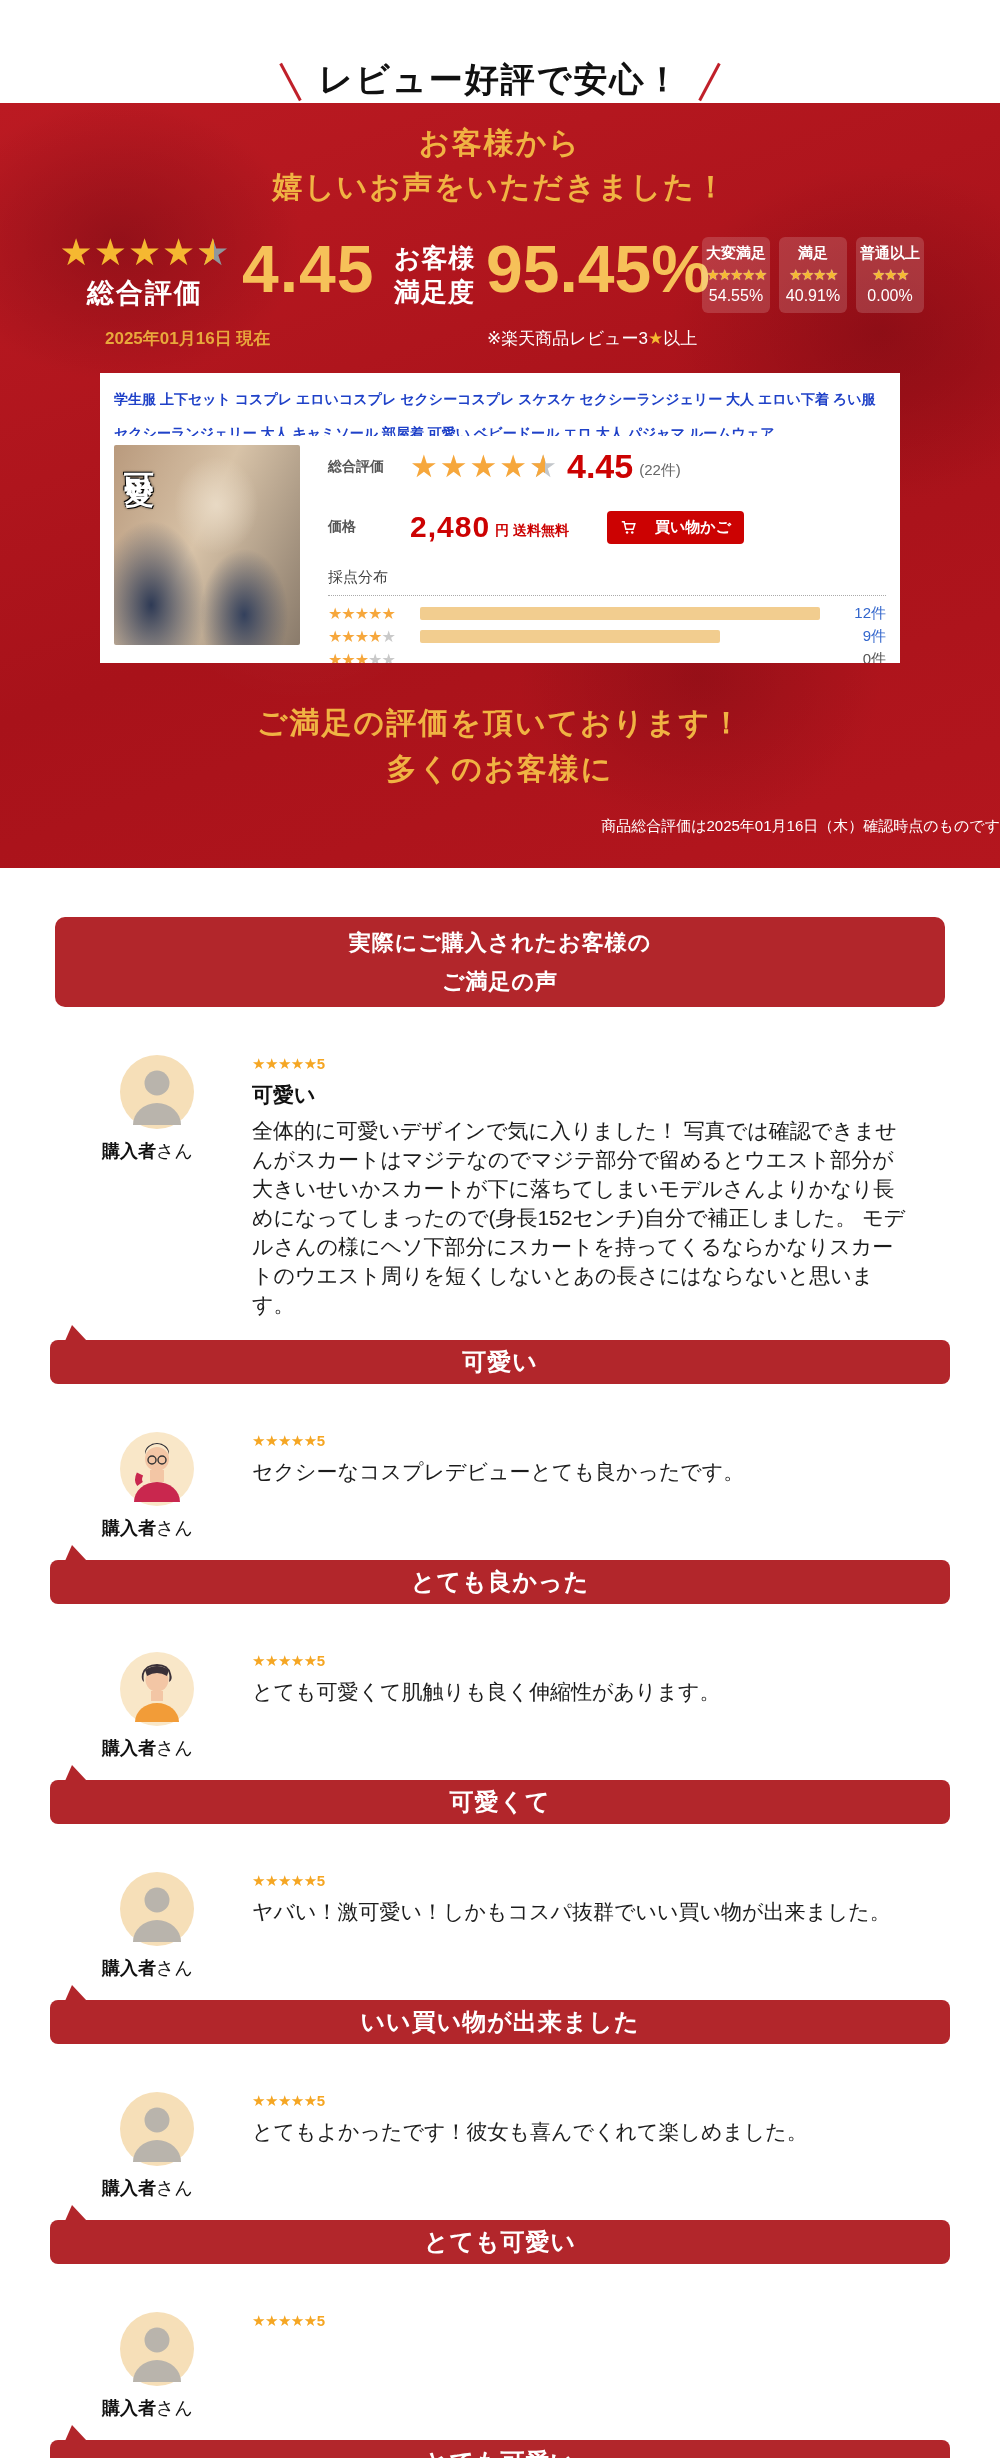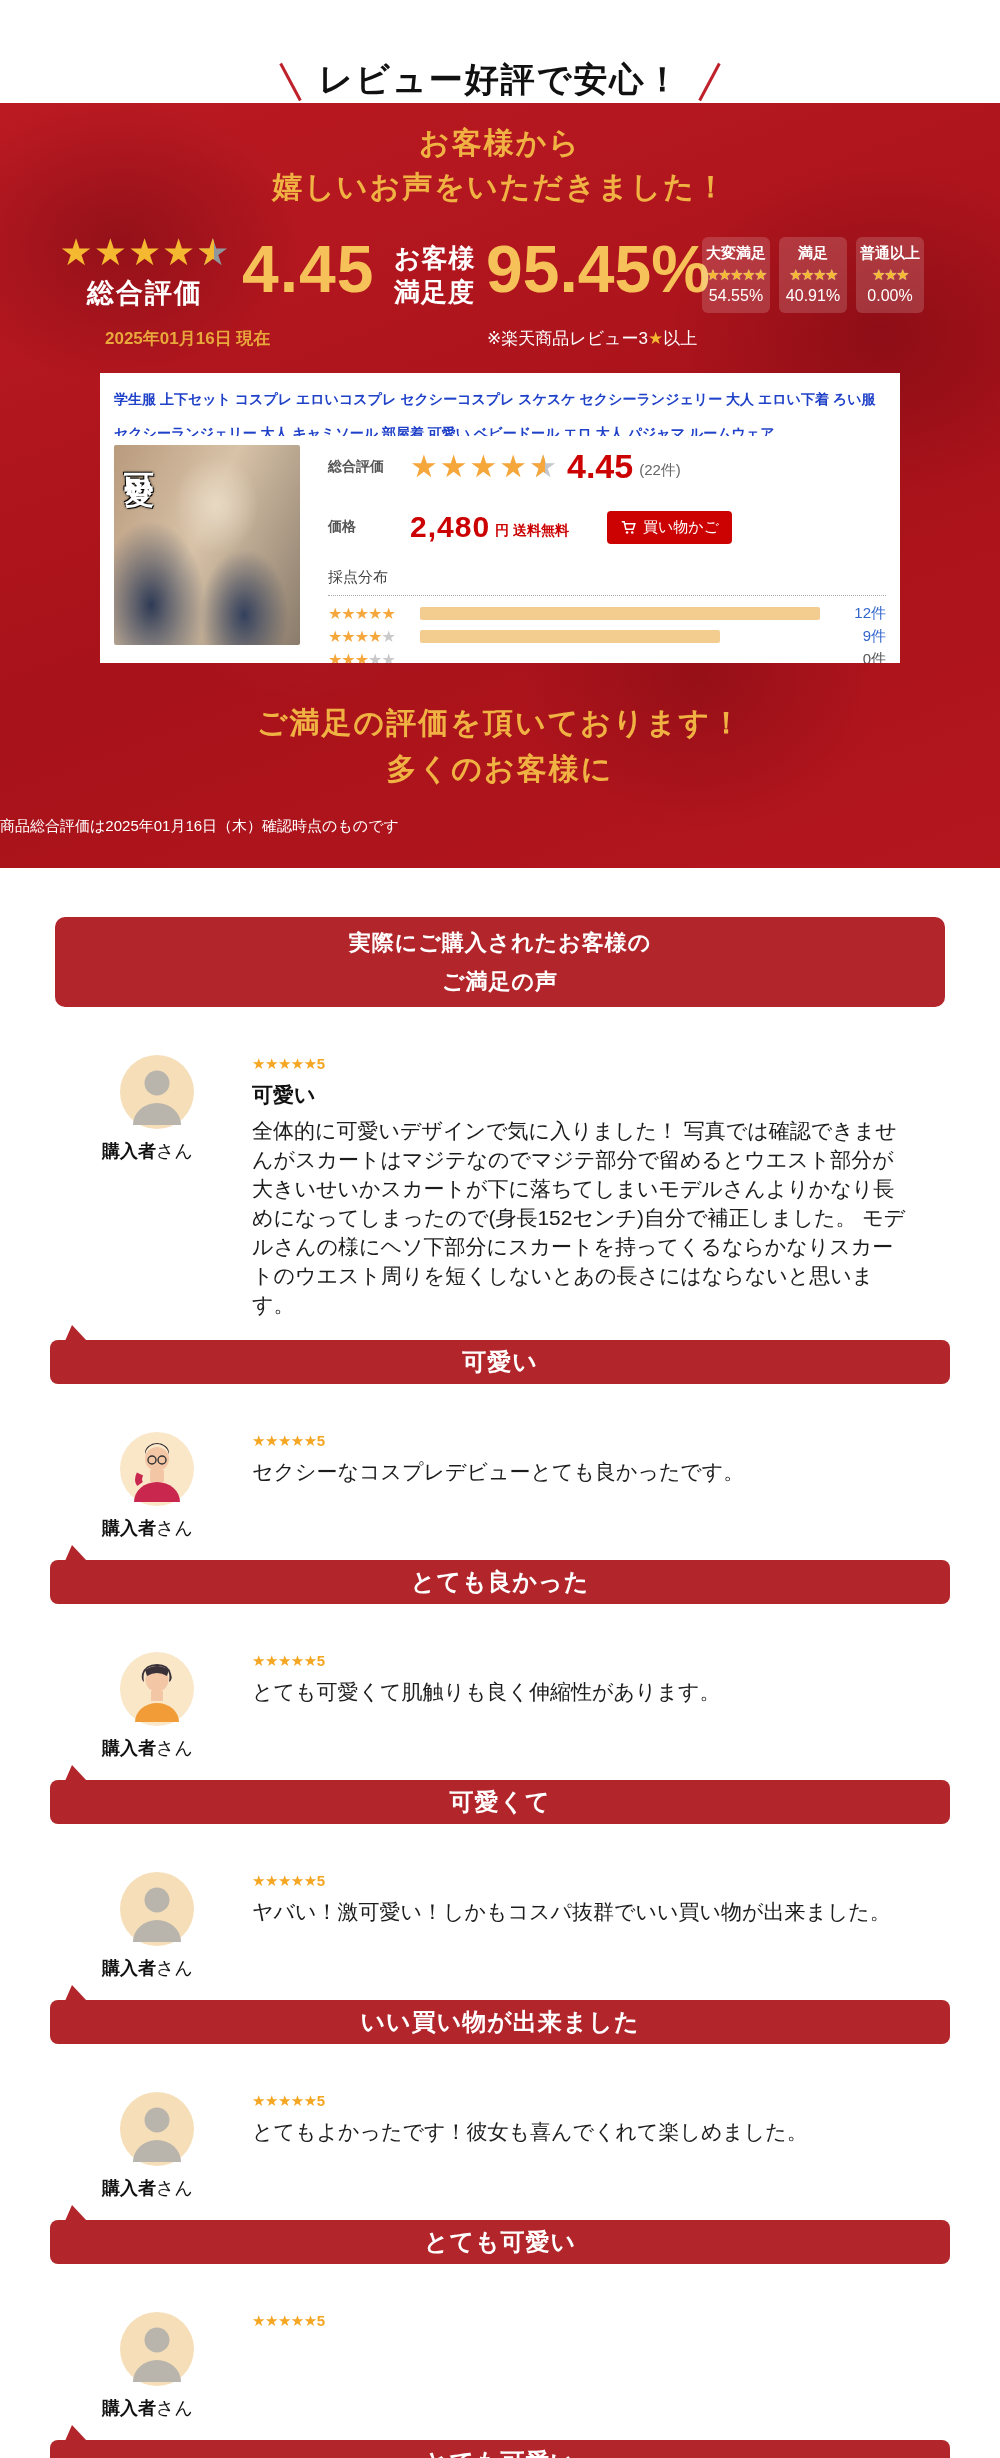--- a/index.html
+++ b/index.html
@@ -65,36 +65,36 @@
   .stars-card{color:var(--star-orange);font-size:31px;letter-spacing:2px;line-height:32px;white-space:nowrap;}
   .stars-card .half-star{color:#c3c7cb;}
   .stars-card .half-star .fill{color:var(--star-orange);}
   .score-card{color:var(--price-red);font-weight:bold;font-size:34px;margin-left:8px;}
   .rcount{color:#666;font-size:15px;margin-left:6px;margin-top:8px;}
   .price-line{display:flex;align-items:center;margin-top:24px;}
   .price-line .lab{color:#555;font-size:14px;font-weight:bold;width:82px;}
   .price-num{color:var(--price-red);font-weight:bold;font-size:30px;letter-spacing:1px;}
   .price-unit{color:var(--price-red);font-weight:bold;font-size:14px;margin-left:5px;margin-top:8px;text-align:right;}
   .cart-btn{margin-left:38px;background:var(--price-red);color:#fff;border:none;border-radius:4px;
-    font-size:15px;font-weight:normal;padding:7px 13px;display:flex;align-items:center;gap:6px;cursor:pointer;}
+    font-size:15px;font-weight:bold;padding:7px 13px;display:flex;align-items:center;gap:18px;cursor:pointer;}
   .dist{margin-top:24px;}
   .dist-label{color:#444;font-size:15px;}
   .dist-sep{border:none;border-top:1.5px dotted #aaa;margin:8px 0 6px;}
   .dist-row{display:flex;align-items:center;height:23px;}
   .dist-stars{width:92px;font-size:16px;letter-spacing:-1px;color:var(--star-orange);}
   .dist-stars .off{color:#c9c9c9;}
   .dist-barzone{flex:1;height:13px;margin-right:14px;}
   .dist-bar{height:13px;border-radius:2px;background:var(--bar-tan);}
   .dist-count{width:52px;text-align:right;font-size:15px;}
   .dist-count.link{color:var(--count-blue);cursor:pointer;}
   .dist-count.zero{color:#555;}
 
   .hero-closing{position:absolute;top:597px;left:0;right:0;text-align:center;color:var(--gold);
     font-weight:bold;font-size:30px;line-height:46px;letter-spacing:2px;}
-  .hero-footnote{position:absolute;top:714px;left:0;right:0;text-align:left;color:#fff;font-size:15px;}
+  .hero-footnote{position:absolute;top:714px;left:0;right:0;text-align:right;color:#fff;font-size:15px;}
 
   
   .reviews{background:#fff;padding:49px 50px 40px;}
   .section-banner{margin:0 5px;background:var(--red);border-radius:10px;height:90px;display:flex;
     flex-direction:column;align-items:center;justify-content:center;gap:9px;color:#fff;font-weight:bold;font-size:22px;letter-spacing:1px;}
   .review{display:flex;margin-top:48px;padding:0 10px 0 52px;}
   .review-left{flex:0 0 150px;text-align:left;}
   .avatar{width:74px;height:74px;margin-left:18px;display:block;}
   .reviewer-name{font-size:18px;color:#111;margin-top:10px;white-space:nowrap;}
   .reviewer-name b{font-weight:bold;}

